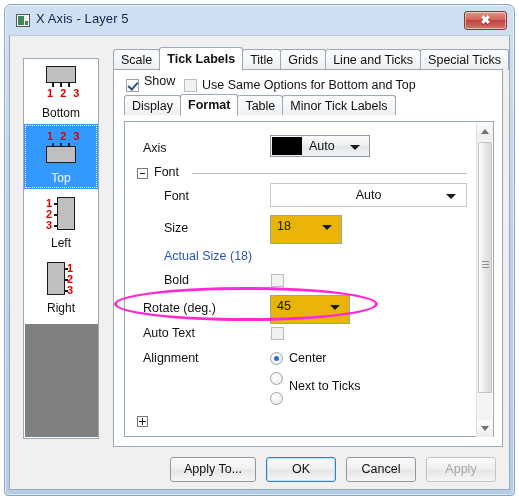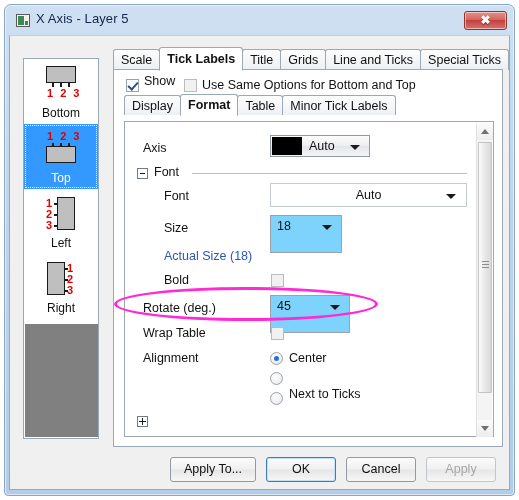--- a/index.html
+++ b/index.html
@@ -235,22 +235,22 @@
     position: absolute; left: 0; top: 0; width: 100%;
     line-height: 22px; font-size: 12.5px; color: #111;
     text-align: center;
   }
   .swatch {
     position: absolute; left: 1px; top: 1px;
     width: 30px; height: 18px;
     background: #000000;
   }
   .combo-plain {
-    position: absolute; height: 38px;
-    background: #7dd3fc;
+    position: absolute; height: 29px;
+    background: #eab308;
     border: 1px solid #9aa3ad;
     box-sizing: border-box; cursor: pointer;
   }
   .combo-plain .ctext {
     position: absolute; left: 6px; top: 0;
     line-height: 20px; font-size: 12.5px; color: #111;
   }
 
   
   .grp-box {
@@ -488,32 +488,32 @@
 
           <div class="lbl" style="left:38px; top:150px;">Bold</div>
           <div class="chk dim" style="left:145px; top:151px;"></div>
 
           <div class="lbl" style="left:17px; top:178px;">Rotate (deg.)</div>
           <div class="combo-plain" style="left:144px; top:172px; width:80px;">
             <div class="ctext">45</div>
             <div class="arrow-dn" style="right:9px; top:9px;"></div>
           </div>
 
-          <div class="lbl" style="left:17px; top:203px;">Wrap Table</div>
+          <div class="lbl" style="left:17px; top:203px;">Auto Text</div>
           <div class="chk dim" style="left:145px; top:204px;"></div>
 
           <div class="lbl" style="left:17px; top:228px;">Alignment</div>
 
           <div class="radio sel" style="left:144px; top:229px;"></div>
           <div class="lbl" style="left:163px; top:228px;">Center</div>
 
           <div class="radio" style="left:144px; top:249px;"></div>
 
           <div class="radio" style="left:144px; top:269px;"></div>
-          <div class="lbl" style="left:163px; top:264px;">Next to Ticks</div>
+          <div class="lbl" style="left:163px; top:256px;">Next to Ticks</div>
 
           <div class="exp-box" style="left:11px; top:293px;"></div>
 
           <div class="lbl" style="left:17px; top:313px;">Labels Stay with Axis</div>
 
         </div>
 
         <div class="sbar">
           <div class="sb-arrow up">
               <i></i>

